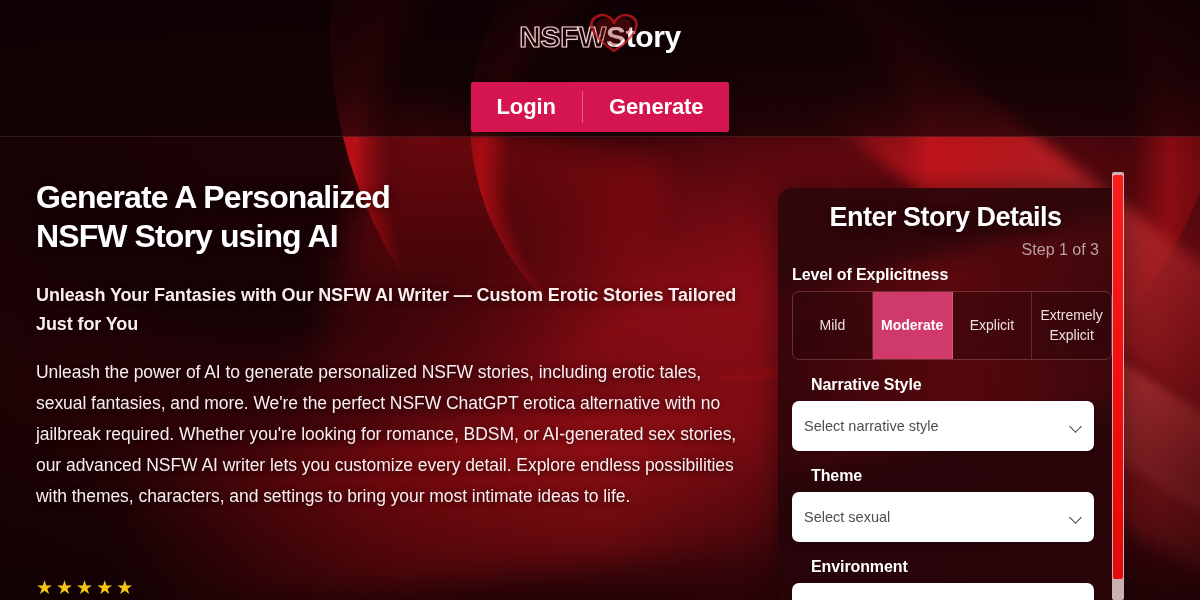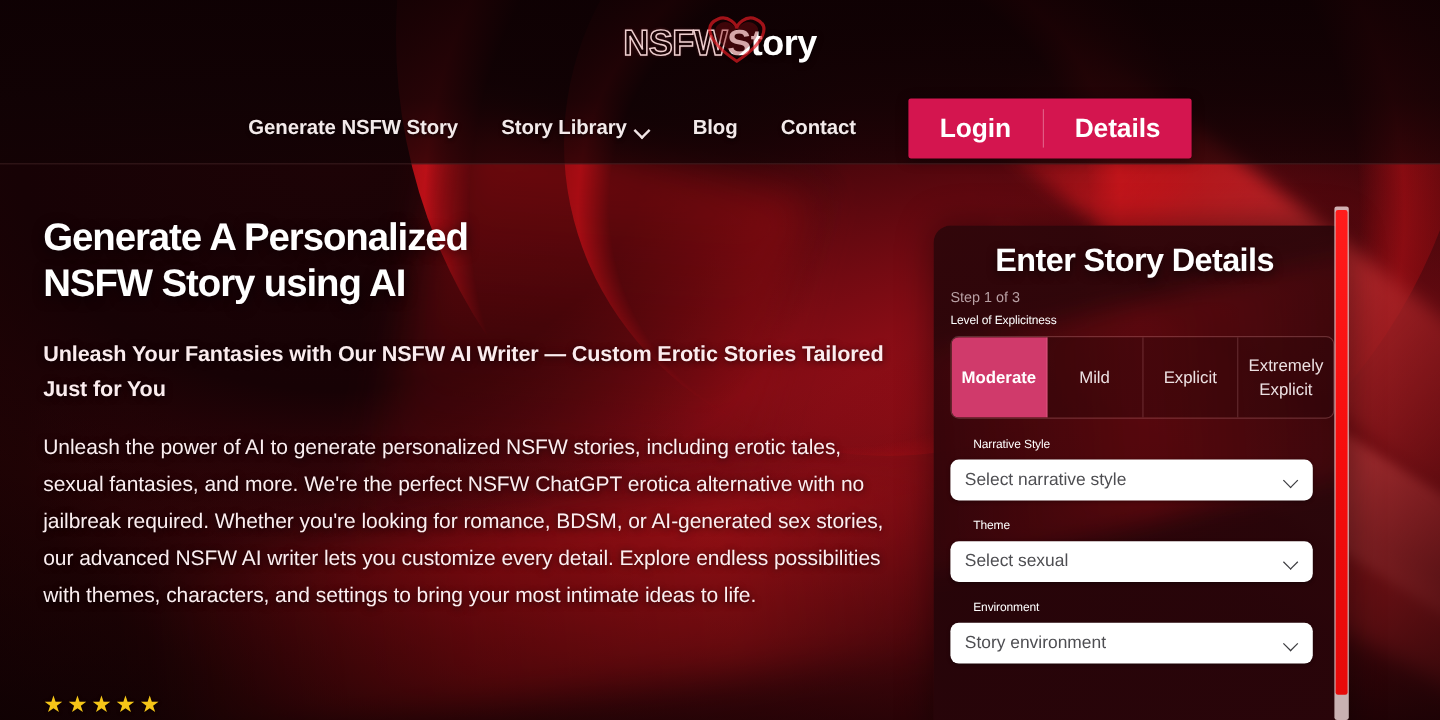--- a/index.html
+++ b/index.html
@@ -292,32 +292,32 @@
   .panel-title {
     text-align: center;
     color: #ffffff;
     font-size: 27px;
     font-weight: 700;
     letter-spacing: -0.5px;
     text-shadow: 0 2px 8px rgba(0,0,0,0.6);
     padding-right: 4px;
   }
   .panel-step {
-    text-align: left;
+    text-align: right;
     margin-top: 8px;
     color: #b8a0a4;
-    font-size: 12px;
+    font-size: 16px;
     font-weight: 400;
     padding-right: 4px;
   }
   .field-label {
     margin-top: 7px;
     color: #ffffff;
-    font-size: 10px;
-    font-weight: 400;
+    font-size: 16px;
+    font-weight: 700;
     letter-spacing: -0.1px;
   }
   .field-label.spaced { margin-top: 16px; margin-left: 19px; }
 
   .segmented {
     margin-top: 7px;
     display: flex;
     border: 1px solid rgba(255,190,195,0.22);
     border-radius: 7px;
     overflow: hidden;
@@ -342,21 +342,21 @@
   .seg:last-child { border-right: none; }
   .seg.active {
     background: #d03a6b;
     color: #ffffff;
     font-weight: 600;
   }
 
   .select {
     margin-top: 7px;
     width: 302px;
-    height: 34px;
+    height: 50px;
     background: #ffffff;
     border-radius: 7px;
     display: flex;
     align-items: center;
     justify-content: space-between;
     padding: 0 12px 0 12px;
     cursor: pointer;
     box-shadow: 0 1px 3px rgba(0,0,0,0.3);
   }
   .select-text {
@@ -423,33 +423,24 @@
 
     <div class="logo">
       <svg class="logo-heart" viewBox="0 0 60 42">
         <path d="M30 40 C 6 24, 2 10, 14 5 C 23 1, 30 10, 30 13 C 30 10, 37 1, 46 5 C 58 10, 54 24, 30 40 Z" fill="none" stroke="#e01a22" stroke-width="2.6" opacity="0.85"></path>
         <path d="M30 36 C 11 23, 8 12, 17 8 C 24 5, 30 12, 30 15 C 30 12, 36 5, 43 8 C 52 12, 49 23, 30 36 Z" fill="#8e0d14" opacity="0.45"></path>
       </svg>
       <span class="logo-nsfw">NSFW</span><span class="logo-story">Story</span>
     </div>
 
     <nav class="nav">
-      <div class="nav-links">
-        <div class="nav-link">Generate NSFW Story</div>
-        <div class="nav-item-dropdown">
-          <span class="nav-link">Story Library</span>
-          <span class="chev"></span>
-        </div>
-        <div class="nav-link">Blog</div>
-        <div class="nav-link">Contact</div>
-      </div>
       <div class="auth-group">
         <div class="auth-btn">Login</div>
         <div class="auth-sep"></div>
-        <div class="auth-btn">Details</div>
+        <div class="auth-btn">Generate</div>
       </div>
     </nav>
 
     <div class="header-divider"></div>
   </div>
 
   <div class="hero">
     <h1 class="hero-title"><span>Generate A Personalized</span><br><span>NSFW Story using AI</span></h1>
     <p class="hero-sub">Unleash Your Fantasies with Our NSFW AI Writer — Custom Erotic Stories Tailored Just for You</p>
     <p class="hero-body">Unleash the power of AI to generate personalized NSFW stories, including erotic tales, sexual fantasies, and more. We're the perfect NSFW ChatGPT erotica alternative with no jailbreak required. Whether you're looking for romance, BDSM, or AI-generated sex stories, our advanced NSFW AI writer lets you customize every detail. Explore endless possibilities with themes, characters, and settings to bring your most intimate ideas to life.</p>
@@ -464,22 +455,22 @@
   </div>
 
   <div class="panel">
     <div class="panel-sheen"></div>
     <div class="panel-inner">
       <div class="panel-title">Enter Story Details</div>
       <div class="panel-step">Step 1 of 3</div>
 
       <div class="field-label">Level of Explicitness</div>
       <div class="segmented">
+        <div class="seg">Mild</div>
         <div class="seg active">Moderate</div>
-        <div class="seg">Mild</div>
         <div class="seg">Explicit</div>
         <div class="seg">Extremely Explicit</div>
       </div>
 
       <div class="field-label spaced">Narrative Style</div>
       <div class="select">
         <span class="select-text">Select narrative style</span>
         <span class="select-chev"></span>
       </div>
 

